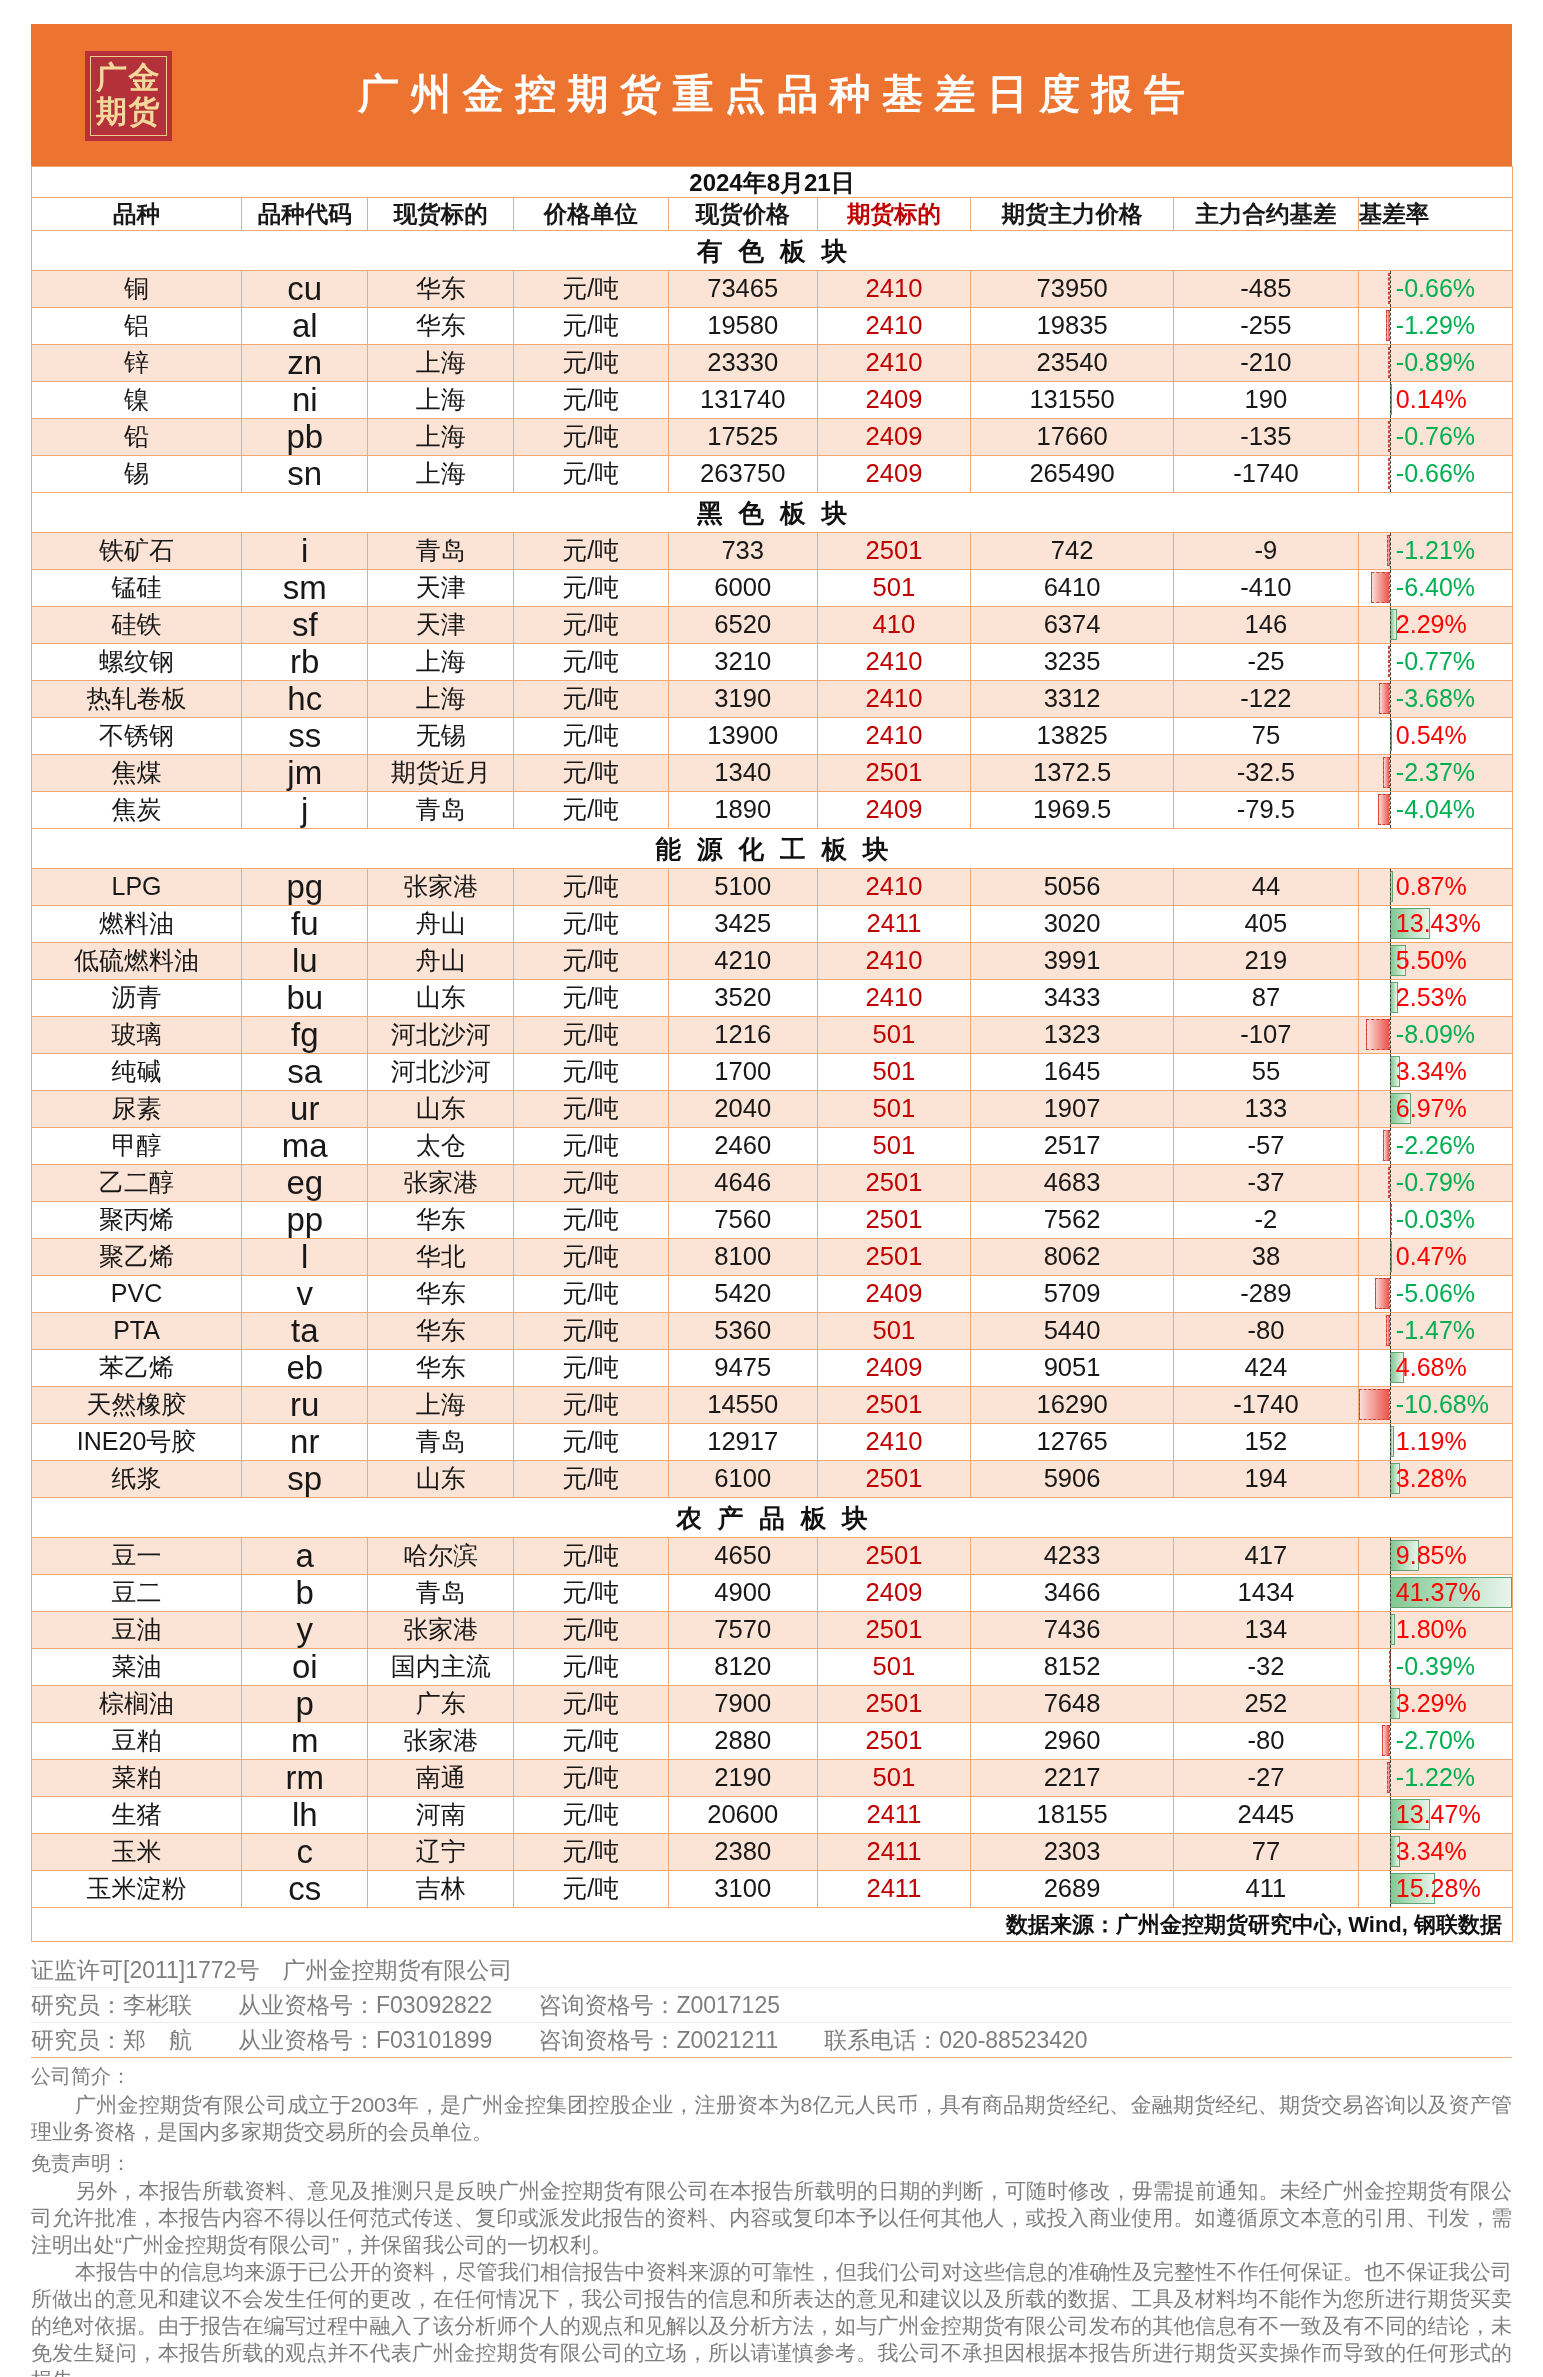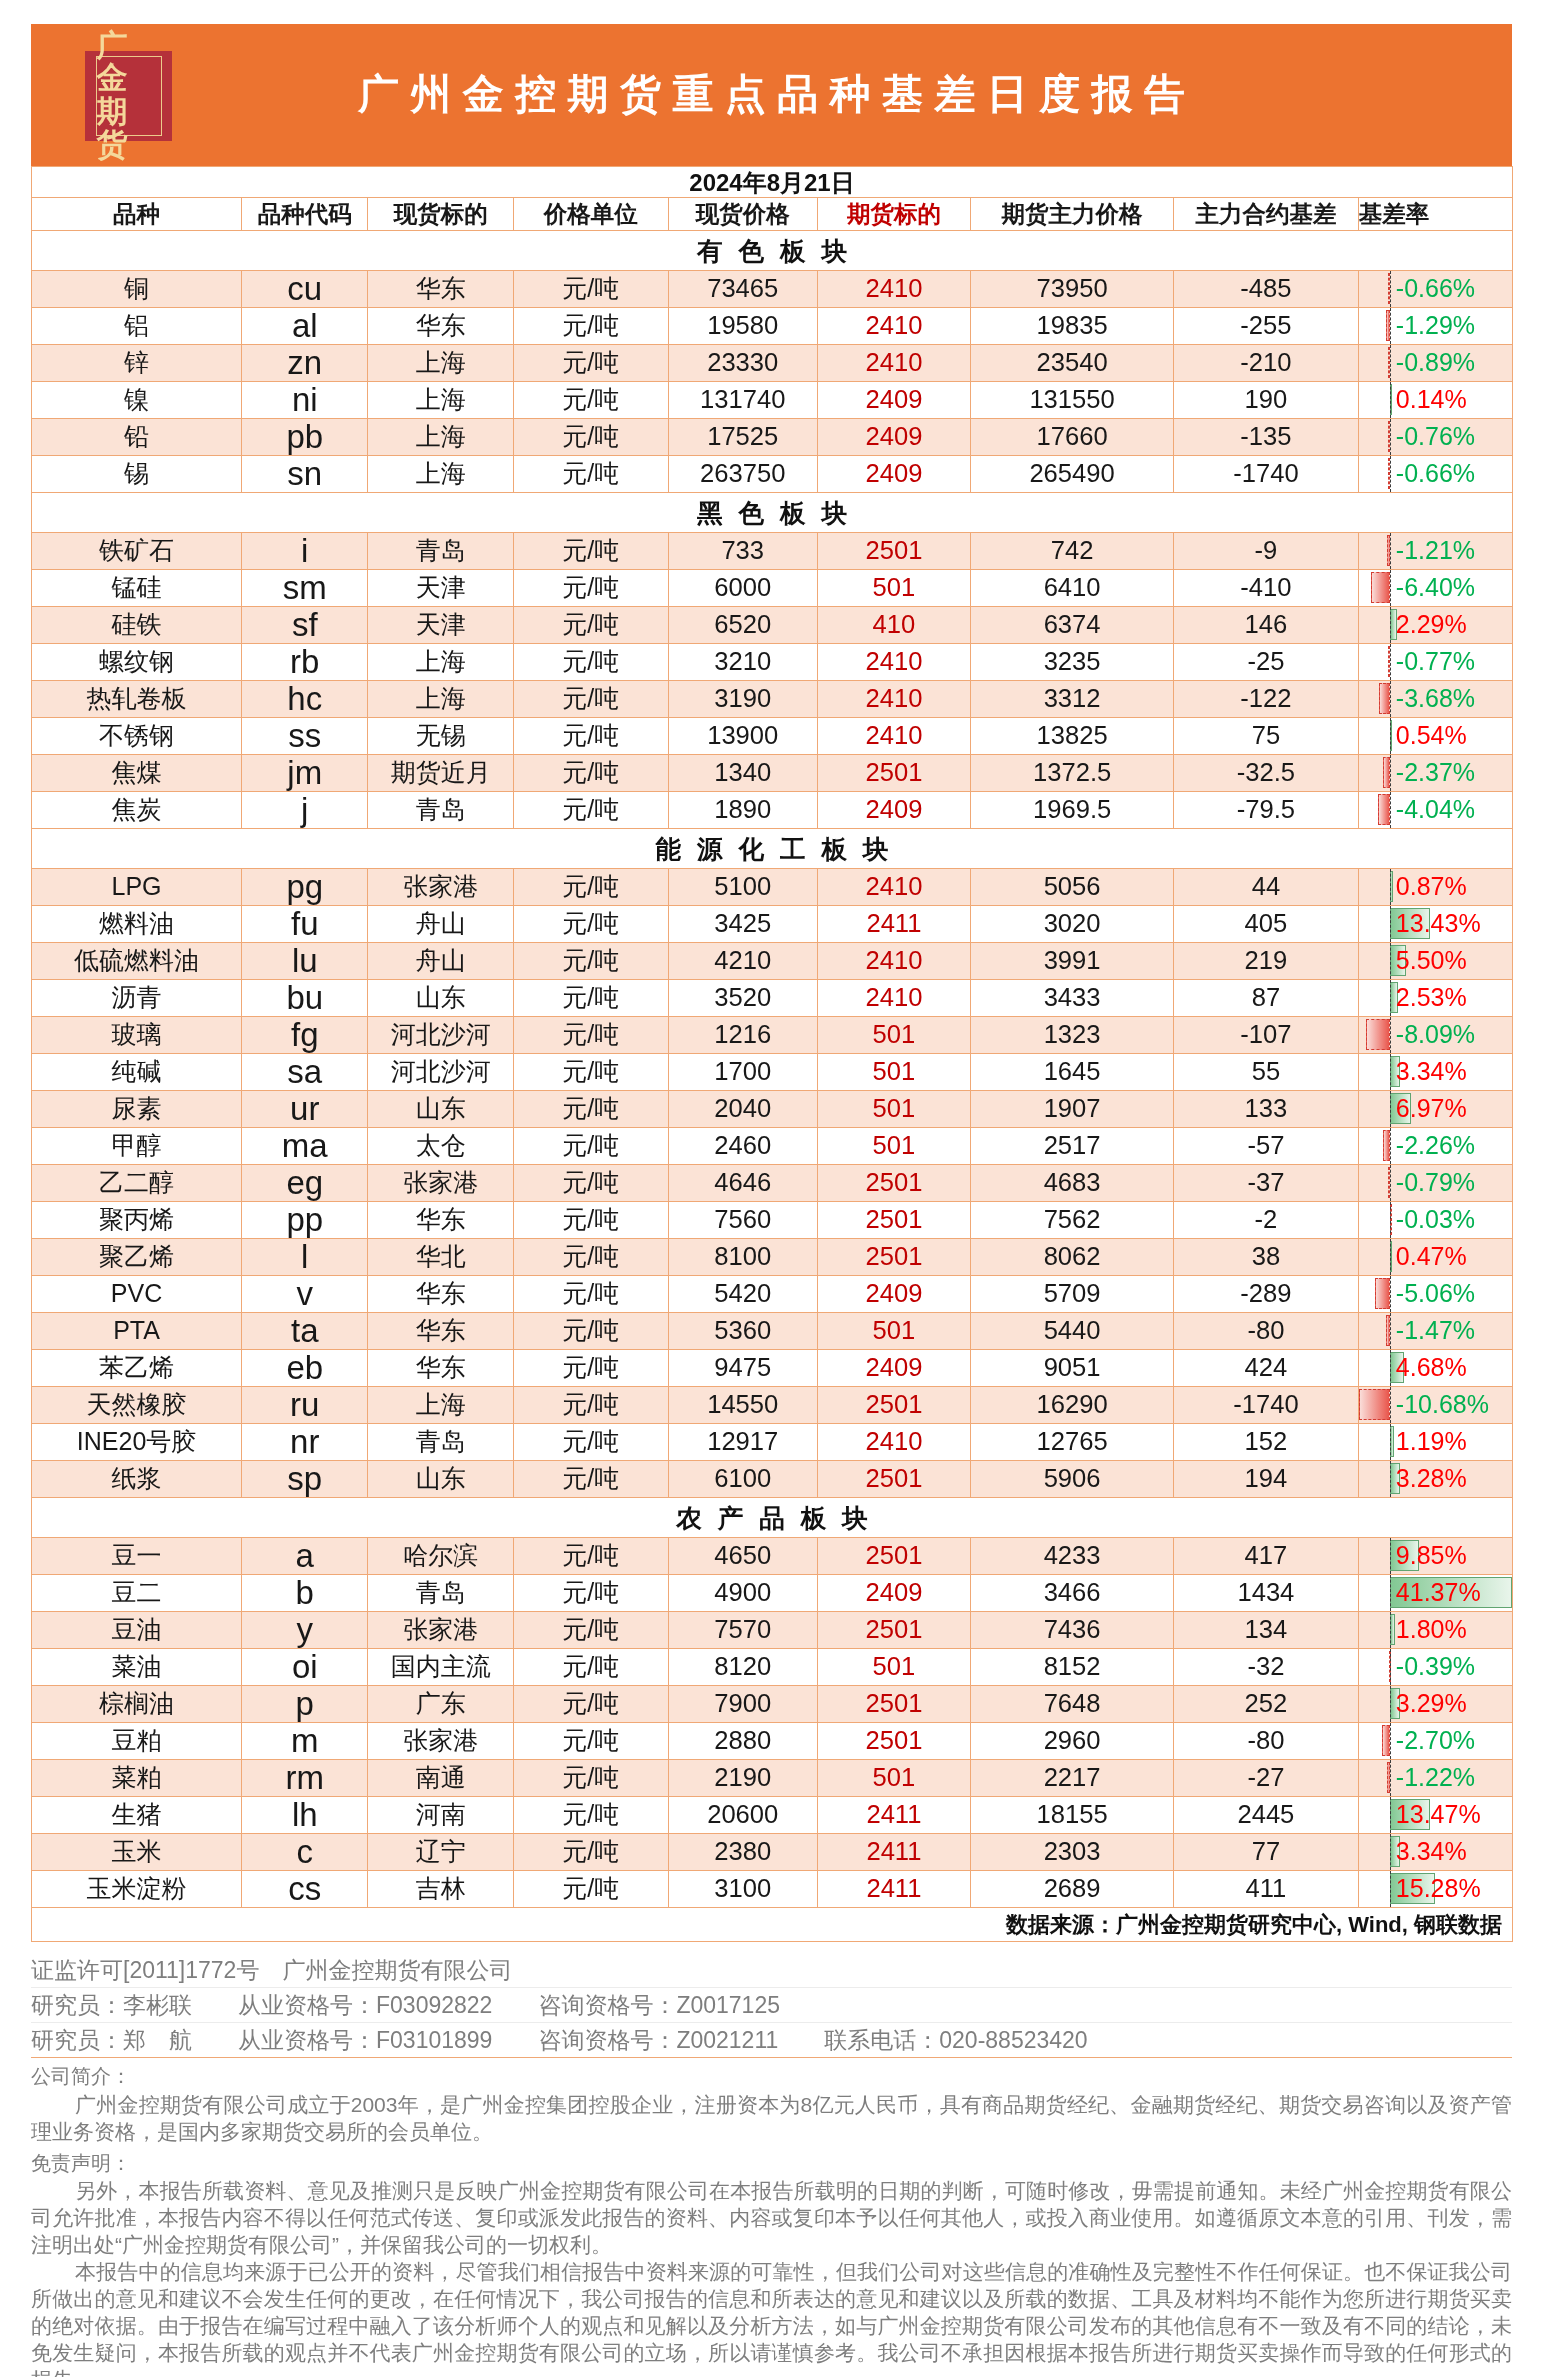--- a/index.html
+++ b/index.html
@@ -23,21 +23,21 @@
   
   .banner{
     position:relative;height:142px;background:var(--orange);
     display:flex;align-items:center;justify-content:center;
   }
   .logo{
     position:absolute;left:54px;top:27px;width:87px;height:90px;
     background:#B5313A;display:flex;align-items:center;justify-content:center;
   }
   .logo-frame{
-    width:66px;height:80px;border:1.4px solid #ECCB8C;
+    width:77px;height:80px;border:1.4px solid #ECCB8C;
     display:flex;flex-direction:column;align-items:center;justify-content:center;gap:1.4px;
     color:#F4D89B;font-weight:bold;font-size:31px;line-height:1.05;letter-spacing:1.4px;
   }
   .banner-title{
     color:#ffffff;font-size:41px;font-weight:bold;letter-spacing:11.4px;text-indent:11.4px;
     white-space:nowrap;
   }
 
   
   .grid-table{width:1482px;border:1.4px solid var(--grid);background:#fff;}

